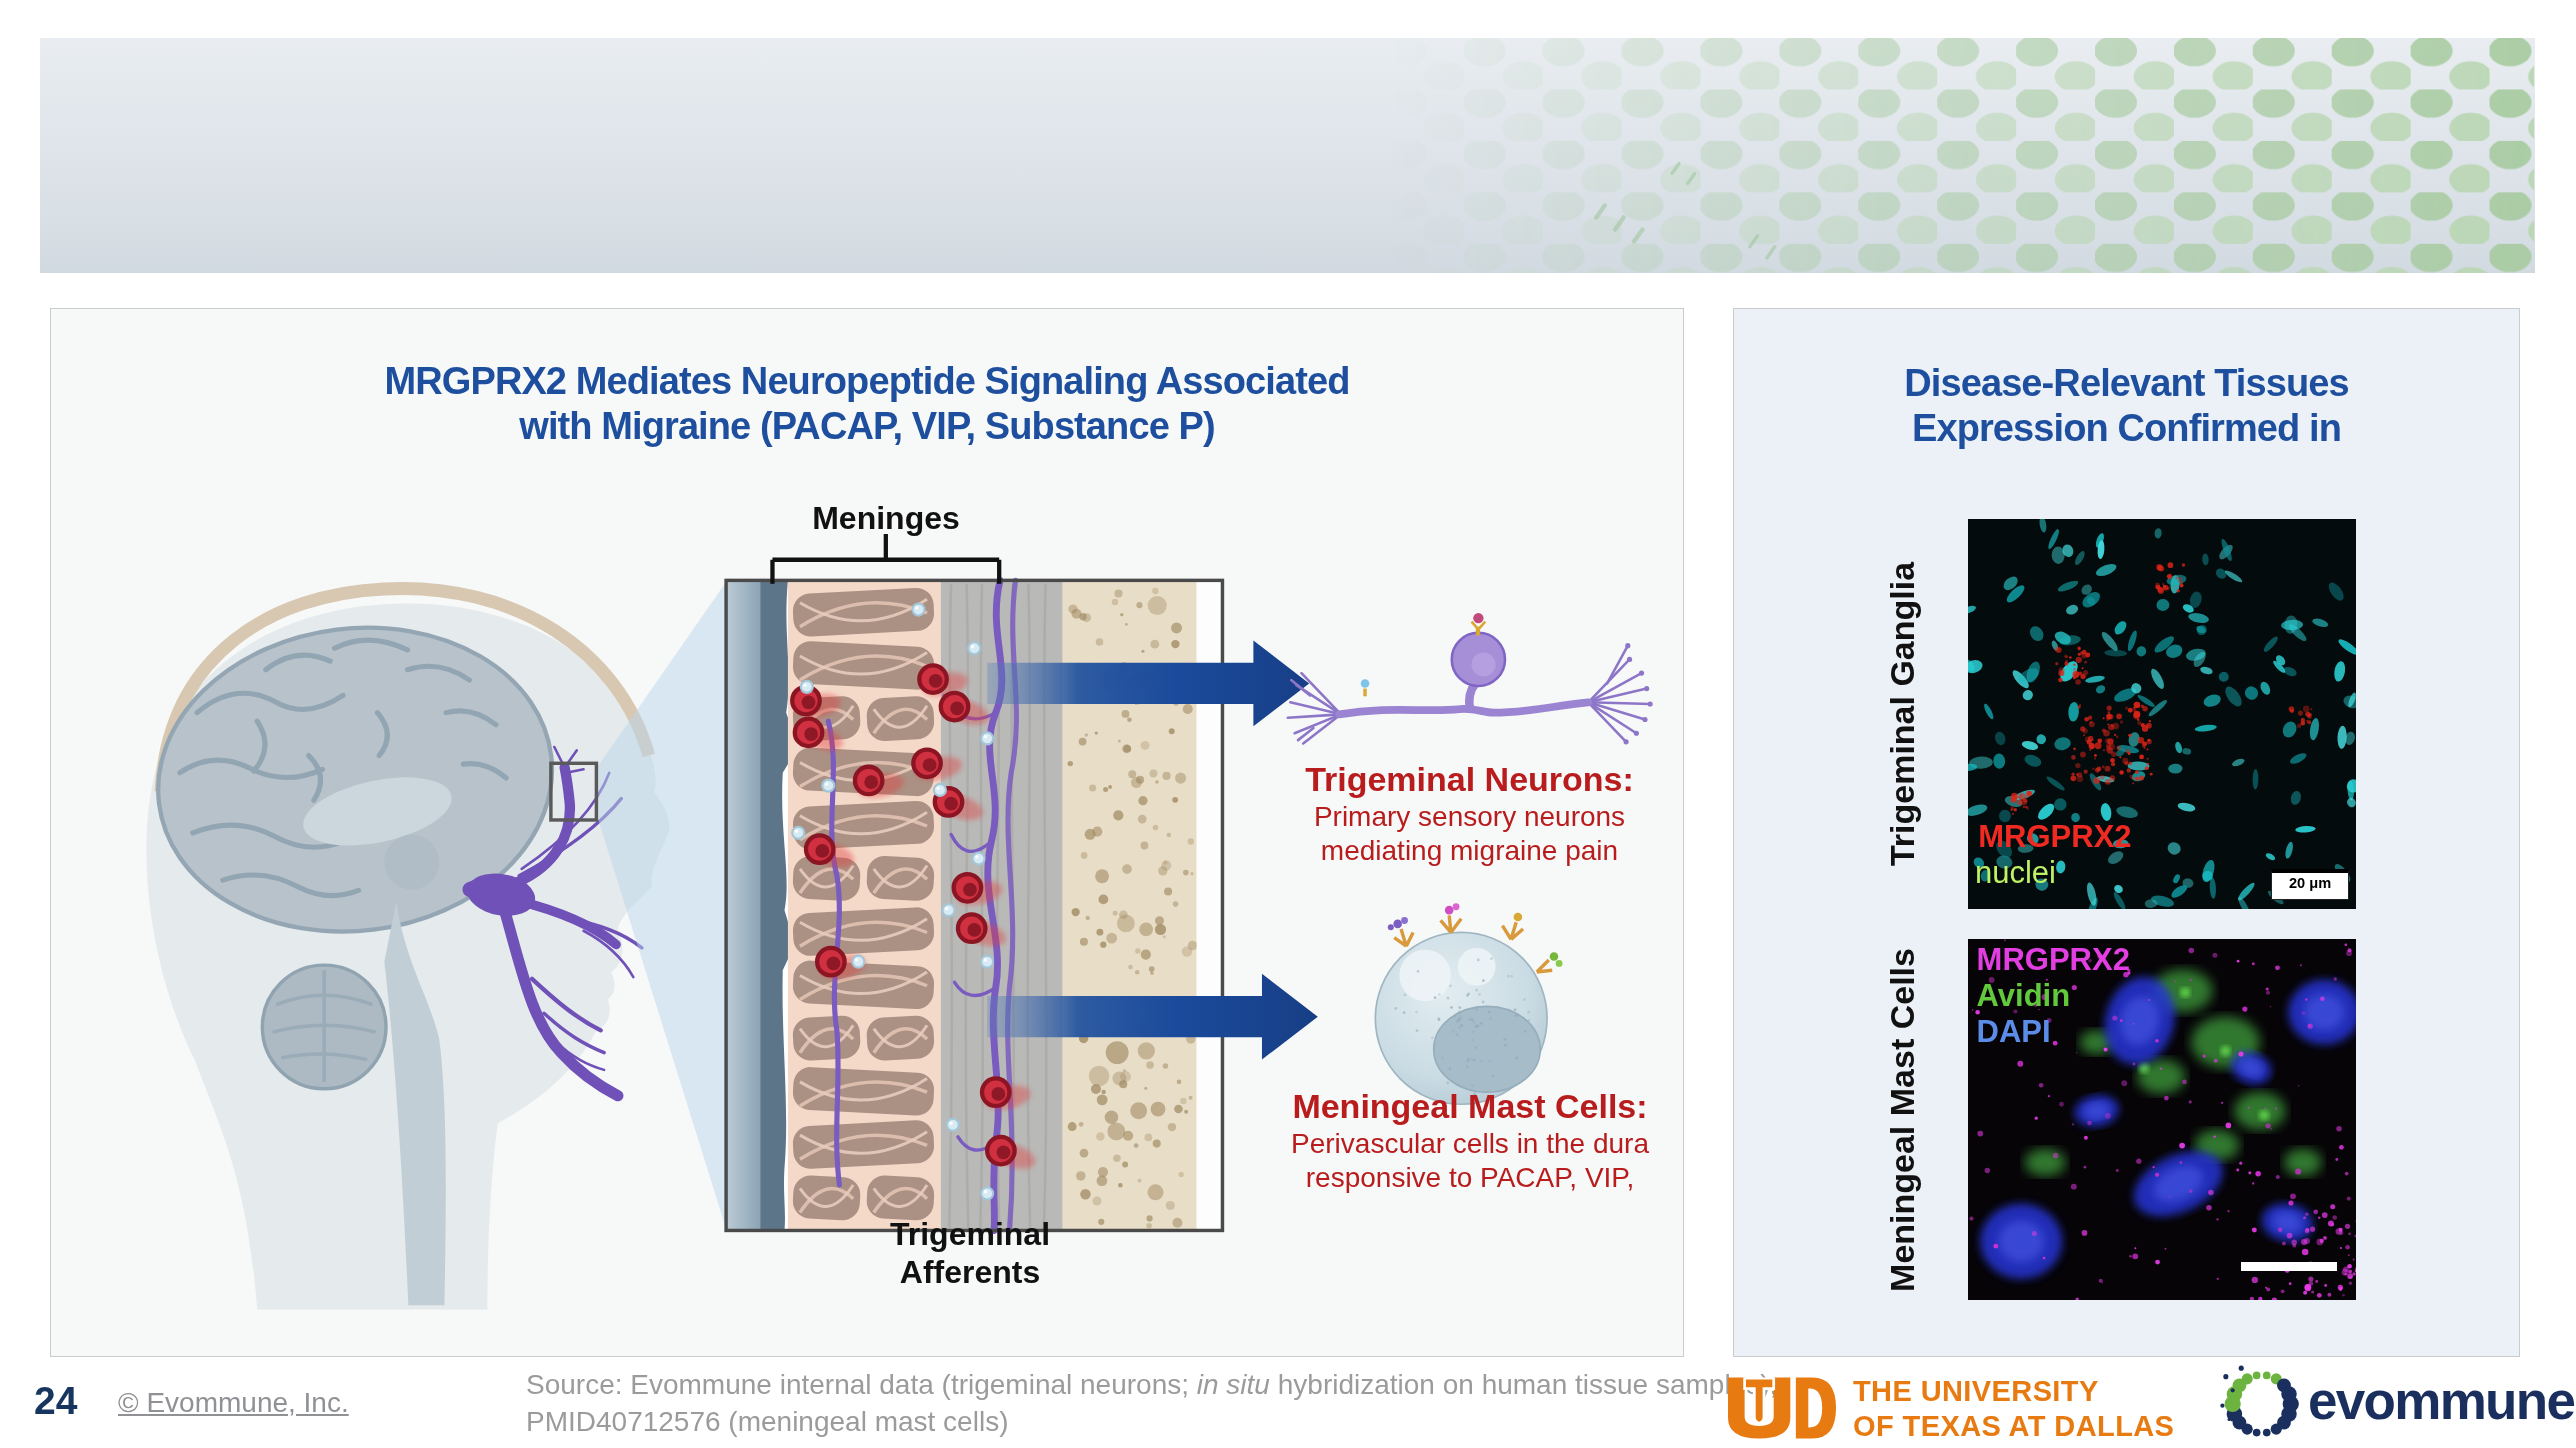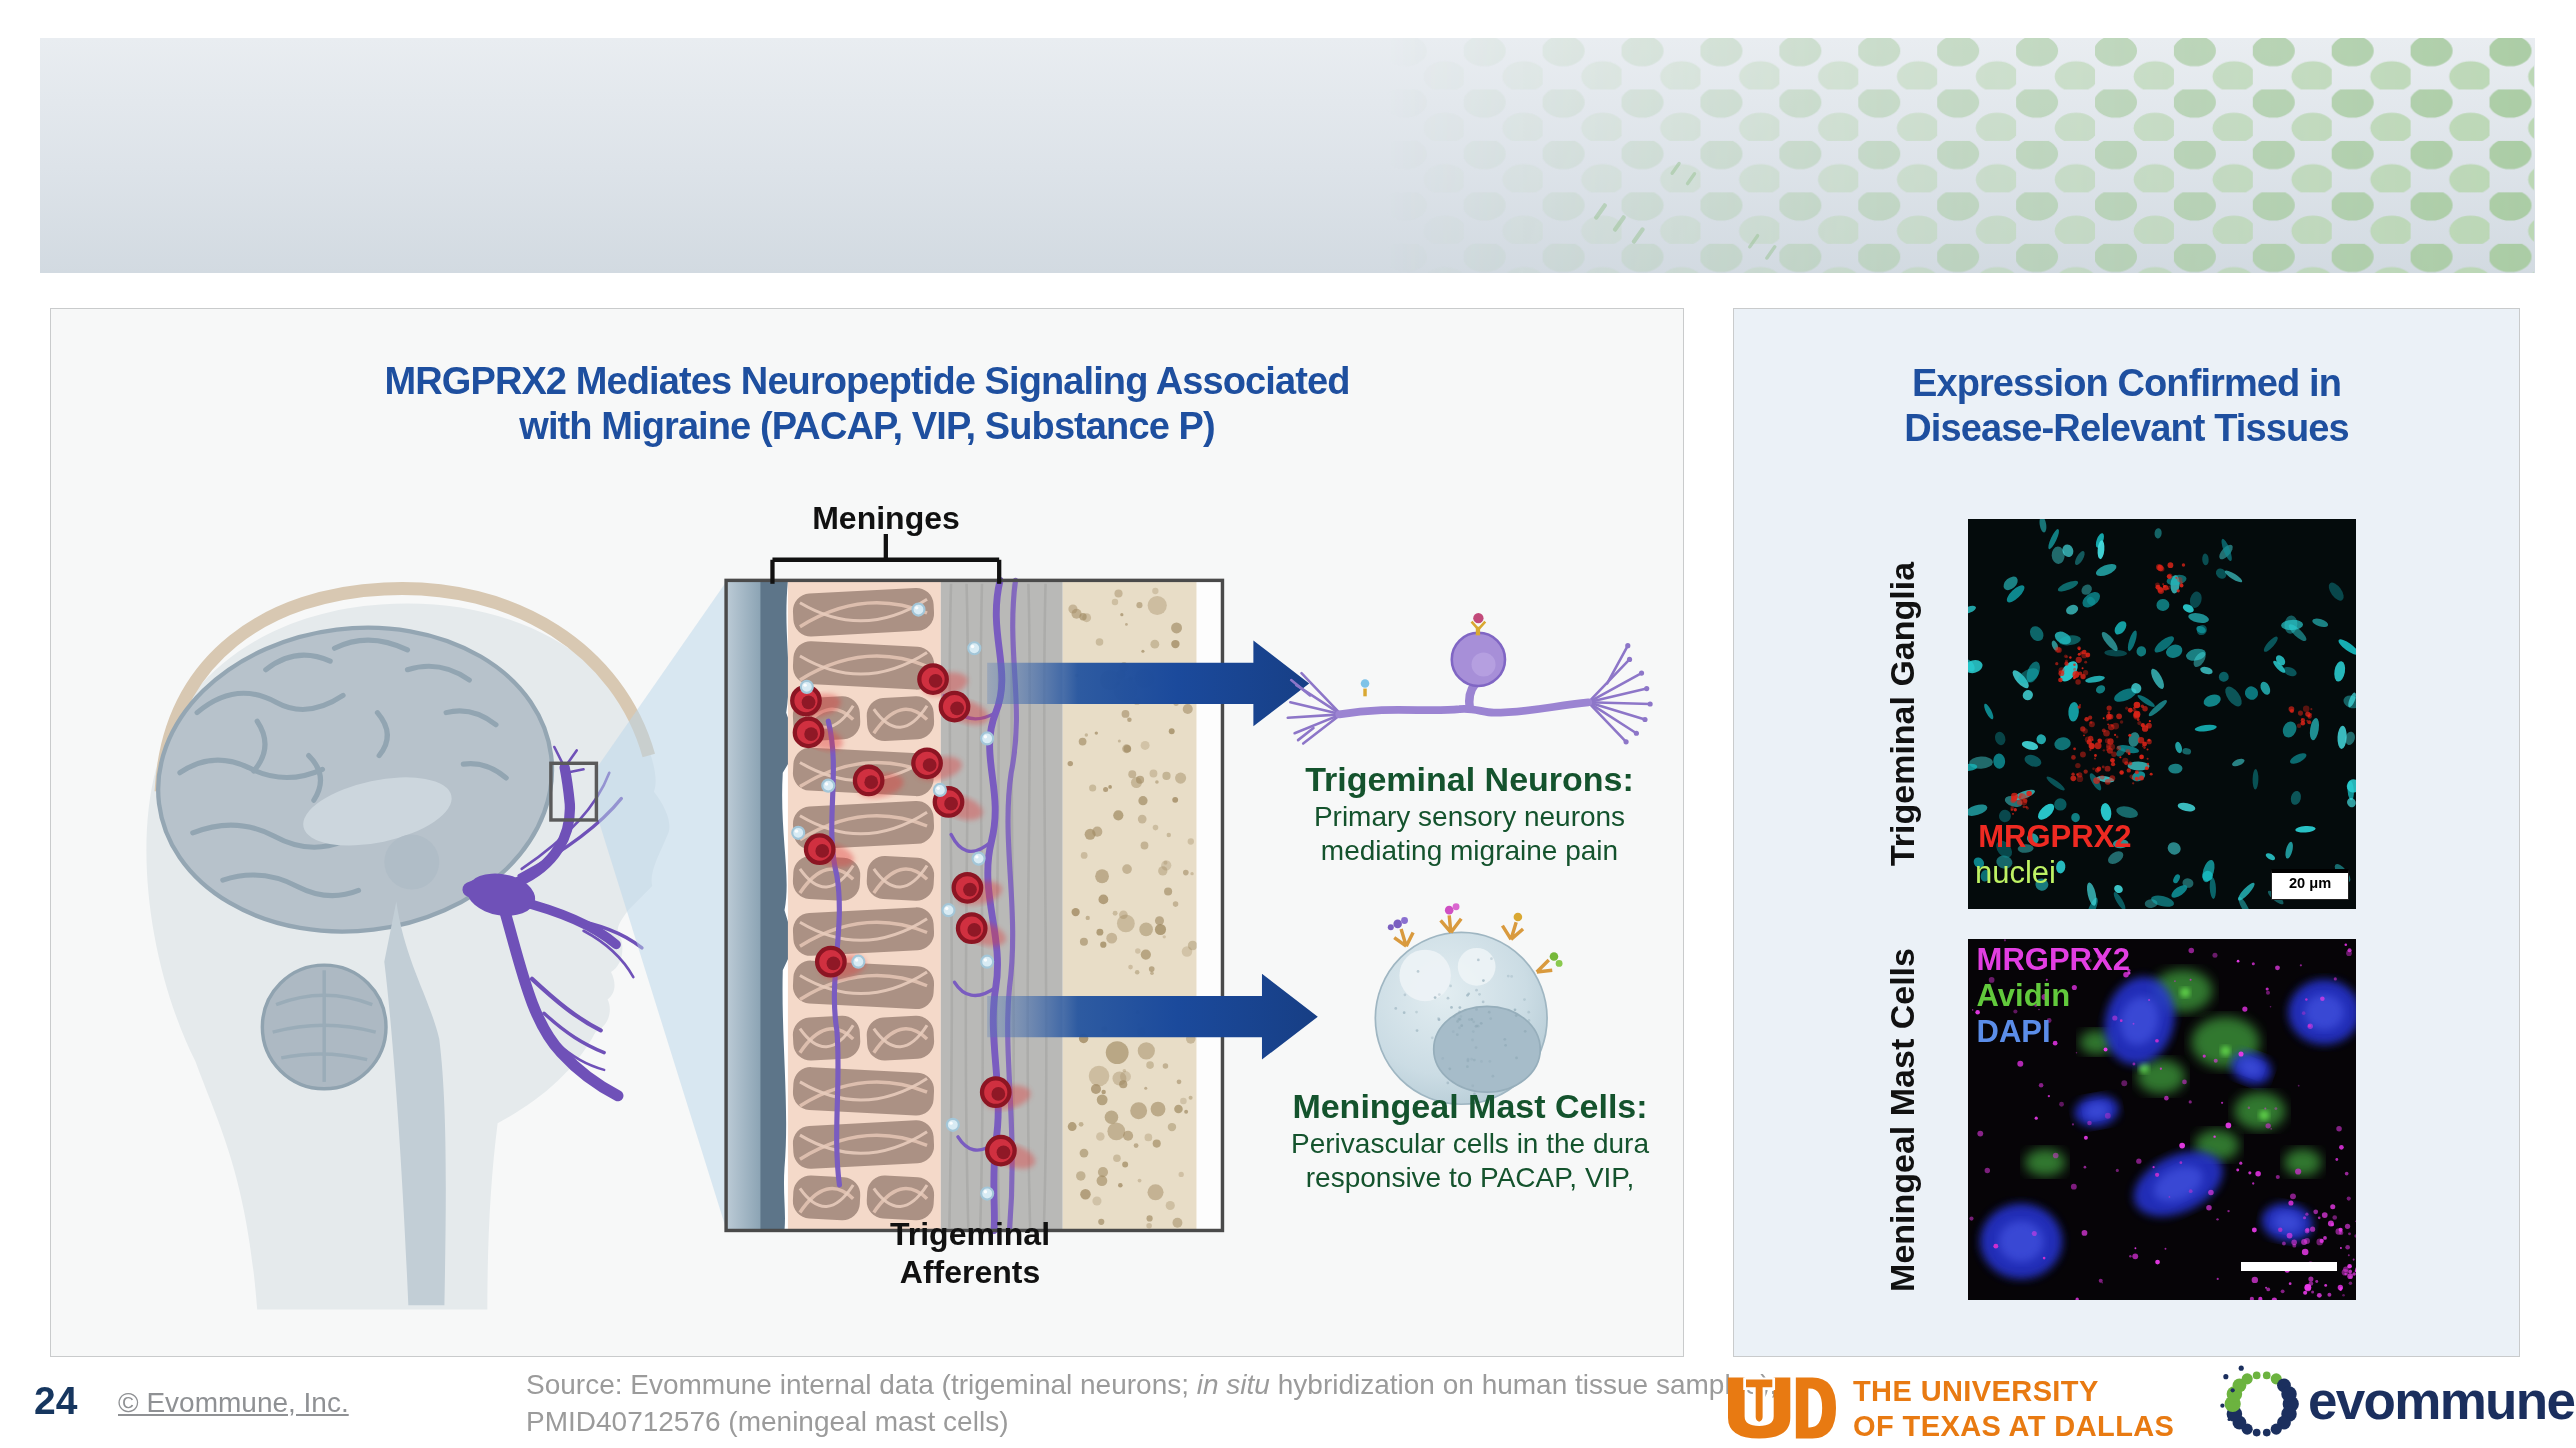--- a/index.html
+++ b/index.html
@@ -16,21 +16,21 @@
   .panel-left{left:50px;width:1634px;background:#f7f8f8;}
   .panel-right{left:1733px;width:787px;background:#ebf1f7;}
   .panel-heading{position:absolute;left:0;right:0;text-align:center;font-weight:bold;
                  color:#1e4f9f;font-size:38px;line-height:1.18;letter-spacing:-0.9px;}
   .panel-left .panel-heading{top:50px;}
   .panel-right .panel-heading{top:52px;}
   .illu{position:absolute;left:0;top:0;width:1631px;height:1046px;}
   .diagram-label{position:absolute;color:#111;font-weight:bold;text-align:center;}
   .meninges-label{left:706px;top:191px;width:258px;font-size:32px;}
   .afferents-label{left:790px;top:907px;width:258px;font-size:32px;line-height:1.18;}
-  .callout{position:absolute;text-align:center;color:#14532d;}
+  .callout{position:absolute;text-align:center;color:#b91c1c;}
   .callout .co-title{font-size:34px;font-weight:bold;line-height:1.2;}
   .callout .co-line{font-size:28px;line-height:1.22;}
   .callout-neurons{left:1221px;top:450px;width:395px;}
   .callout-mast{left:1187px;top:777px;width:464px;}
   
   .fig{position:absolute;left:234px;width:388px;overflow:hidden;background:#05090b;}
   .fig-tg{top:210px;height:390px;}
   .fig-mc{top:630px;height:361px;}
   .side-label{position:absolute;left:168px;transform:translate(-50%,-50%) rotate(-90deg);
               white-space:nowrap;font-size:34px;font-weight:bold;color:#111;}
@@ -642,22 +642,22 @@
     </div>
     <div class="callout callout-mast">
       <div class="co-title">Meningeal Mast Cells:</div>
       <div class="co-line">Perivascular cells in the dura</div>
       <div class="co-line">responsive to PACAP, VIP,</div>
     </div>
   </div>
 
   <div class="panel panel-right">
     <div class="panel-heading">
+      <div>Disease-Relevant Tissues</div>
       <div>Expression Confirmed in</div>
-      <div>Disease-Relevant Tissues</div>
     </div>
 
     <div class="side-label side-label-tg">Trigeminal Ganglia</div>
     <div class="fig fig-tg">
       <svg id="tg-svg" width="388" height="390" viewBox="0 0 452 454">
         <rect width="452" height="454" fill="#040b0c"></rect>
         <g id="tg-nuclei">
             <ellipse cx="107.57859221100807" cy="332.3669234053232" rx="7.18767609493807" ry="7.264743636595085" fill="#0e8f96" opacity="0.60" transform="rotate(89 107.57859221100807 332.3669234053232)"></ellipse>
             <ellipse cx="99.80178880412132" cy="23.314611297100782" rx="12.821360125904903" ry="3.3267686744220555" fill="#17b8bd" opacity="0.67" transform="rotate(115 99.80178880412132 23.314611297100782)"></ellipse>
             <ellipse cx="67.0689520072192" cy="383.73299397481605" rx="9.261535491794348" ry="4.938383745728061" fill="#45dde0" opacity="0.44" transform="rotate(176 67.0689520072192 383.73299397481605)"></ellipse>

